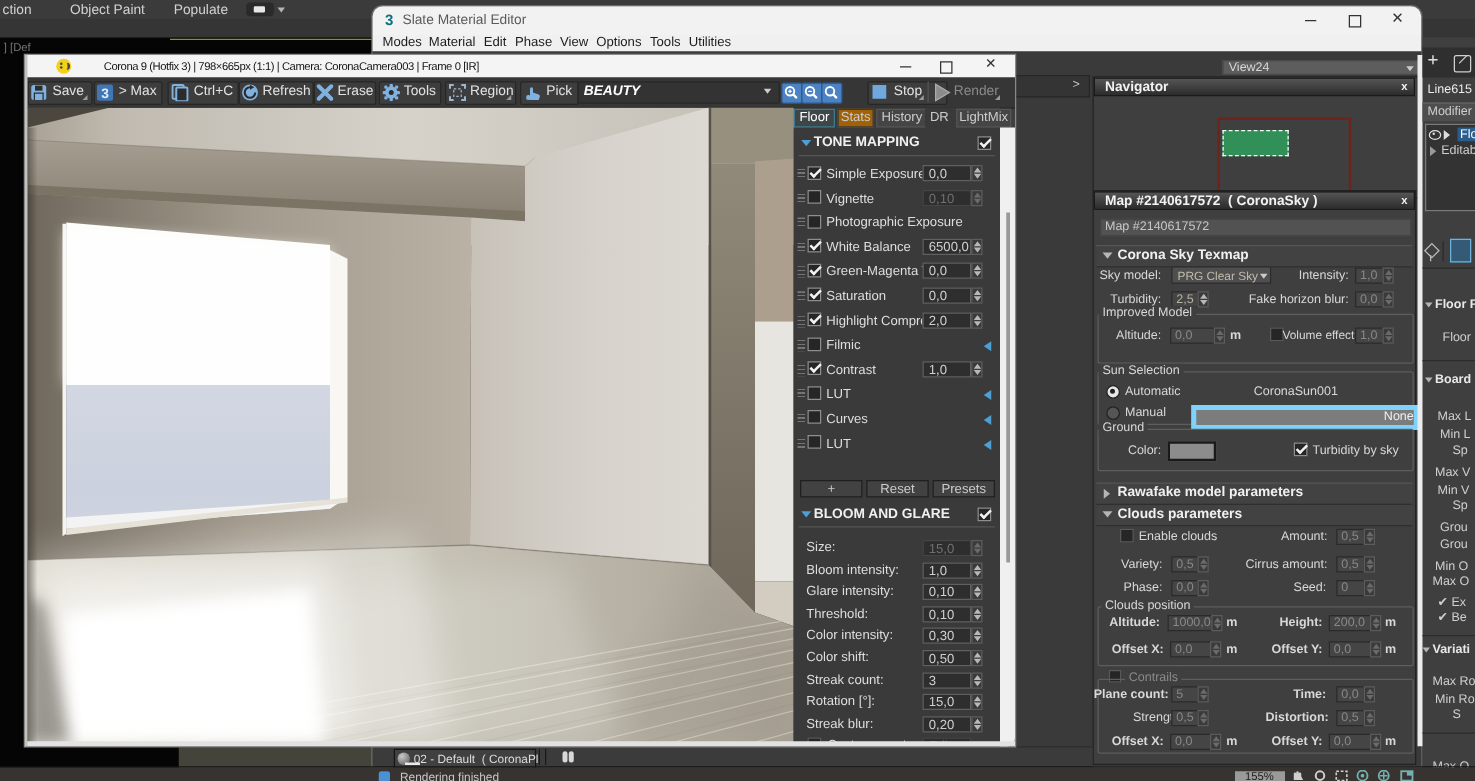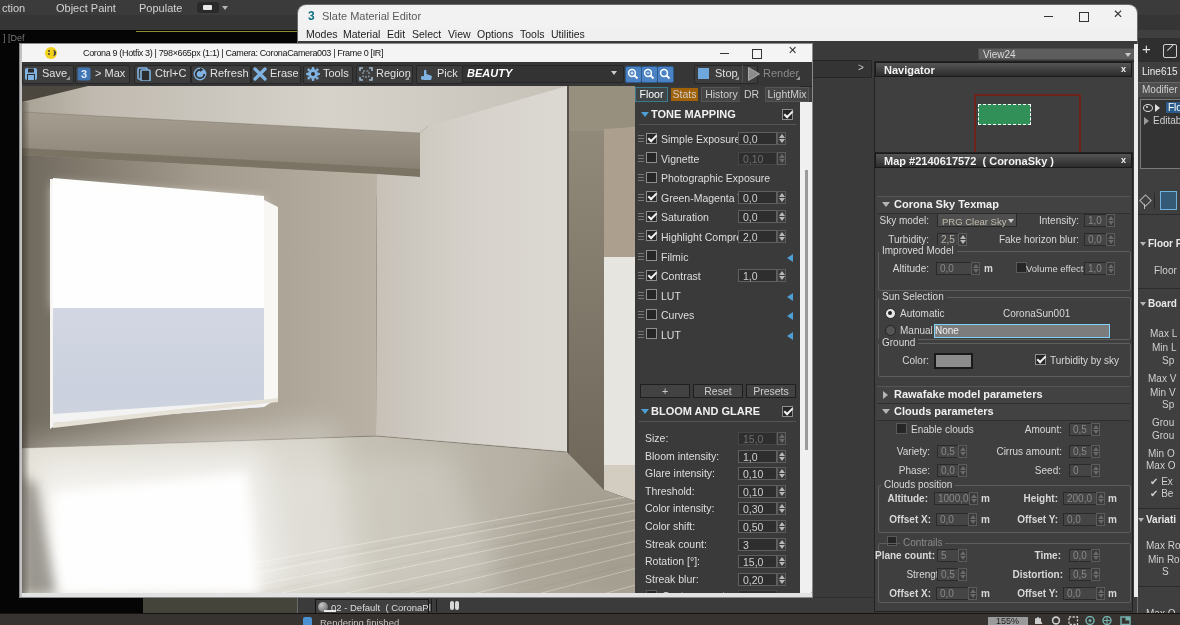--- a/index.html
+++ b/index.html
@@ -84,21 +84,21 @@
     <span class="ab" style="left:10px;top:4px;font-size:12px;font-weight:bold;color:#0d7080">3</span>
     <span class="ab" style="left:24px;top:5px;font-size:11px;color:#5a5a5a">Slate Material Editor</span>
     <div class="ab" style="left:746px;top:11px;width:9px;height:1px;background:#333"></div>
     <div class="ab" style="left:781px;top:7px;width:8px;height:8px;border:1px solid #333"></div>
     <span class="ab" style="left:815px;top:2px;font-size:12px;color:#333">✕</span>
   </div>
   <div class="menu">
     <span style="left:8px">Modes</span>
       <span style="left:45px">Material</span>
       <span style="left:89px">Edit</span>
-    <span style="left:114px">Select</span>
+    <span style="left:114px">Phase</span>
       <span style="left:150px">View</span>
       <span style="left:179px">Options</span>
     <span style="left:222px">Tools</span>
       <span style="left:253px">Utilities</span>
   </div>
 
   <div class="ab" style="left:680px;top:43px;width:158px;height:12px;background:#5d5d5d;border:1px solid #4a4a4a;box-sizing:border-box">
     <span class="ab" style="left:4px;top:0px;font-size:10px;color:#d8d8d8">View24</span>
     <div class="tri-d" style="left:146px;top:4px;border-left-width:3px;border-right-width:3px;border-top-width:4px;border-top-color:#ccc"></div>
   </div>
@@ -113,20 +113,23 @@
         <span style="position:absolute;right:5px;top:1px;font-size:9px;font-weight:bold">x</span>
       </div>
     <div class="ab" style="left:99px;top:32px;width:103px;height:85px;border:2px solid #6e241a"></div>
     <div class="ab" style="left:103px;top:42px;width:51px;height:19px;background:#319058;border:1px dashed #fff"></div>
   </div>
 
   <div class="ab" id="map" style="left:576px;top:147px;width:259px;height:460px;background:#3f3f3f;border:1px solid #222;box-sizing:border-box">
     <div class="panelhdr" style="left:0;top:0;width:257px">
         <span style="position:absolute;left:8px;top:1px">Map #2140617572&nbsp;&nbsp;( CoronaSky )</span>
         <span style="position:absolute;right:5px;top:1px;font-size:9px;font-weight:bold">x</span>
+      </div>
+    <div class="ab" style="left:5px;top:22px;width:247px;height:12px;background:#525252;border:1px solid #444">
+        <span class="ab" style="left:3px;top:0;font-size:10px;color:#c8c8c8">Map #2140617572</span>
       </div>
     <div class="roll" style="top:43px">
         <div class="tri-d" style="left:5px;top:5px"></div>
         <span style="position:absolute;left:17px;top:1px">Corona Sky Texmap</span>
       </div>
 
     <span class="ml" style="left:0px;top:62px;width:54px">Sky model:</span>
     <div class="ab" style="left:62px;top:60px;width:80px;height:14px;background:#4f4f4f;border:1px solid #2a2a2a;box-sizing:border-box">
         <span class="ab" style="left:4px;top:1.5px;font-size:9.5px;color:#c2bcae">PRG Clear Sky</span>
         <div class="tri-d" style="left:70px;top:5px;border-left-width:3px;border-right-width:3px;border-top-width:4px;border-top-color:#ccc"></div>
@@ -154,21 +157,21 @@
       <div class="st dim" style="left:231px;top:109px"></div>
 
     <span class="glb" style="left:4px;top:138px">Sun Selection</span>
     <div class="gb" style="left:3px;top:144px;width:251px;height:41px"></div>
     <div class="ab" style="left:10px;top:155px;width:9px;height:9px;border-radius:50%;background:#e6e6e6;border:1px solid #222"></div>
     <div class="ab" style="left:13px;top:158px;width:4px;height:4px;border-radius:50%;background:#222"></div>
     <span class="mla" style="left:25px;top:155px">Automatic</span>
     <span class="mla" style="left:128px;top:155px">CoronaSun001</span>
     <div class="ab" style="left:10px;top:172px;width:9px;height:9px;border-radius:50%;background:#555;border:1px solid #222"></div>
     <span class="mla" style="left:25px;top:172px">Manual</span>
-    <div class="ab" style="left:59px;top:171px;width:174px;height:12px;background:#7c7c7c;border:1px solid #7dd3fc;text-align:left;font-size:10px;color:#f0f0f0">None</div>
+    <div class="ab" style="left:78px;top:171px;width:174px;height:12px;background:#7c7c7c;border:4px solid #7dd3fc;text-align:right;font-size:10px;color:#f0f0f0">None</div>
 
     <span class="glb" style="left:4px;top:184px">Ground</span>
     <div class="gb" style="left:3px;top:190px;width:251px;height:32px"></div>
     <span class="ml" style="left:0px;top:202px;width:54px">Color:</span>
     <div class="ab" style="left:59px;top:200px;width:35px;height:12px;background:#8c8c8c;border:2px solid #1a1a1a"></div>
     <div class="cbx c" style="left:160px;top:201px"></div>
     <span class="mla" style="left:175px;top:202px">Turbidity by sky</span>
 
     <div class="roll" style="top:250px">
         <div class="tri-d" style="left:5px;top:5px"></div>
@@ -574,20 +577,27 @@
           <div class="st dim" style="left:142px;top:2px"></div>
         </div>
       <div class="tr">
           <div class="hnd"></div>
           <div class="cbx cbr"></div>
           <span class="lb">Photographic Exposure</span>
         </div>
       <div class="tr">
           <div class="hnd"></div>
           <div class="cbx c cbr"></div>
+          <span class="lb">White Balance</span>
+          <div class="sp">6500,0</div>
+          <div class="st" style="left:142px;top:2px"></div>
+        </div>
+      <div class="tr">
+          <div class="hnd"></div>
+          <div class="cbx c cbr"></div>
           <span class="lb">Green-Magenta Tint</span>
           <div class="sp">0,0</div>
           <div class="st" style="left:142px;top:2px"></div>
         </div>
       <div class="tr">
           <div class="hnd"></div>
           <div class="cbx c cbr"></div>
           <span class="lb">Saturation</span>
           <div class="sp">0,0</div>
           <div class="st" style="left:142px;top:2px"></div>

